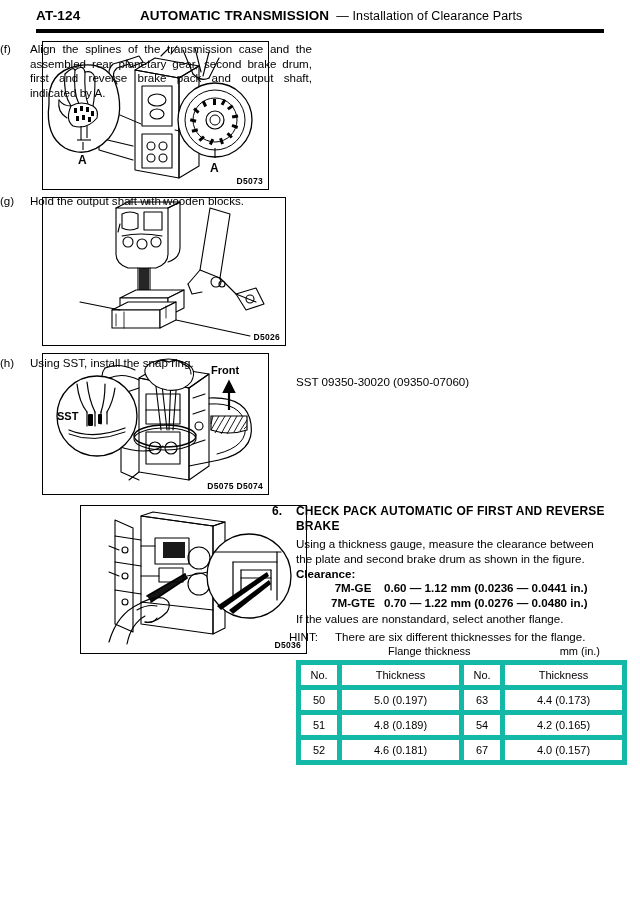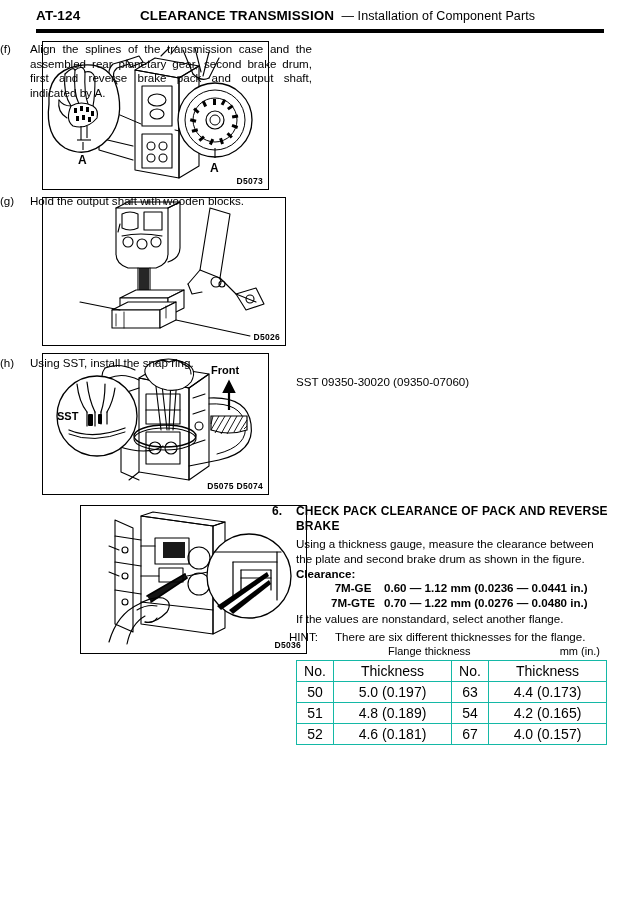--- a/index.html
+++ b/index.html
@@ -176,41 +176,41 @@
     position: absolute;
     right: 2px;
     top: 0;
   }
   table.flange {
     border-collapse: collapse;
     width: 306px;
     table-layout: fixed;
   }
   table.flange td, table.flange th {
-    border: 1px solid #14b8a6;
-    font-size: 14px;
+    border: 5px solid #14b8a6;
+    font-size: 11px;
     font-weight: normal;
     text-align: center;
     height: 20px;
     padding: 0;
     line-height: 20px;
   }
   table.flange th { font-weight: normal; }
   .col-no { width: 36px; }
   .col-th { width: 117px; }
 </style>
 </head>
 <body>
 
 <div class="page">
 
   <div class="header">
     <span class="hdr-page">AT-124</span>
-    <span class="hdr-title"><span>CLEARANCE TRANSMISSION</span><span class="hdr-sub">&nbsp; <span>—</span>
-        <span>Installation of Component Parts</span></span></span>
+    <span class="hdr-title"><span>AUTOMATIC TRANSMISSION</span><span class="hdr-sub">&nbsp; <span>—</span>
+        <span>Installation of Clearance Parts</span></span></span>
   </div>
   <div class="hdr-rule"></div>
 
   <div class="panel" style="left:42px; top:41px; width:225px; height:147px;">
     <svg width="223" height="145" viewBox="0 0 223 145">
       <g fill="none" stroke="#000" stroke-width="1.1" stroke-linejoin="round" stroke-linecap="round">
 
         <path d="M92 28 L92 128 L136 136 L136 36 Z"></path>
         <path d="M92 28 L112 16 L156 24 L136 36 Z"></path>
         <path d="M136 36 L156 24 L156 124 L136 136 Z"></path>
@@ -533,21 +533,21 @@
   </div>
 
   <div class="step" style="top:356px;">
     <span class="mark">(h)</span>
     <div class="body nojust">Using SST, install the snap ring.</div>
   </div>
   <div class="plain" style="left:296px; top:374px;">SST 09350-30020 (09350-07060)</div>
 
   <div class="section" style="top:504px;">
     <span class="sec-num">6.</span>
-    <div class="sec-head">CHECK PACK CLEARANCE OF PACK AND REVERSE BRAKE</div>
+    <div class="sec-head">CHECK PACK AUTOMATIC OF FIRST AND REVERSE BRAKE</div>
   </div>
 
   <div class="sec-body" style="left:296px; top:536px;">Using a thickness gauge, measure the clearance between the plate and second brake drum as shown in the figure.</div>
 
   <div class="sec-body" style="left:296px; top:566px;">
     <div class="clearance-label">Clearance:</div>
     <div class="spec-row">
       <span class="eng">7M-GE</span><span>0.60 — 1.12 mm (0.0236 — 0.0441 in.)</span>
     </div>
     <div class="spec-row">

